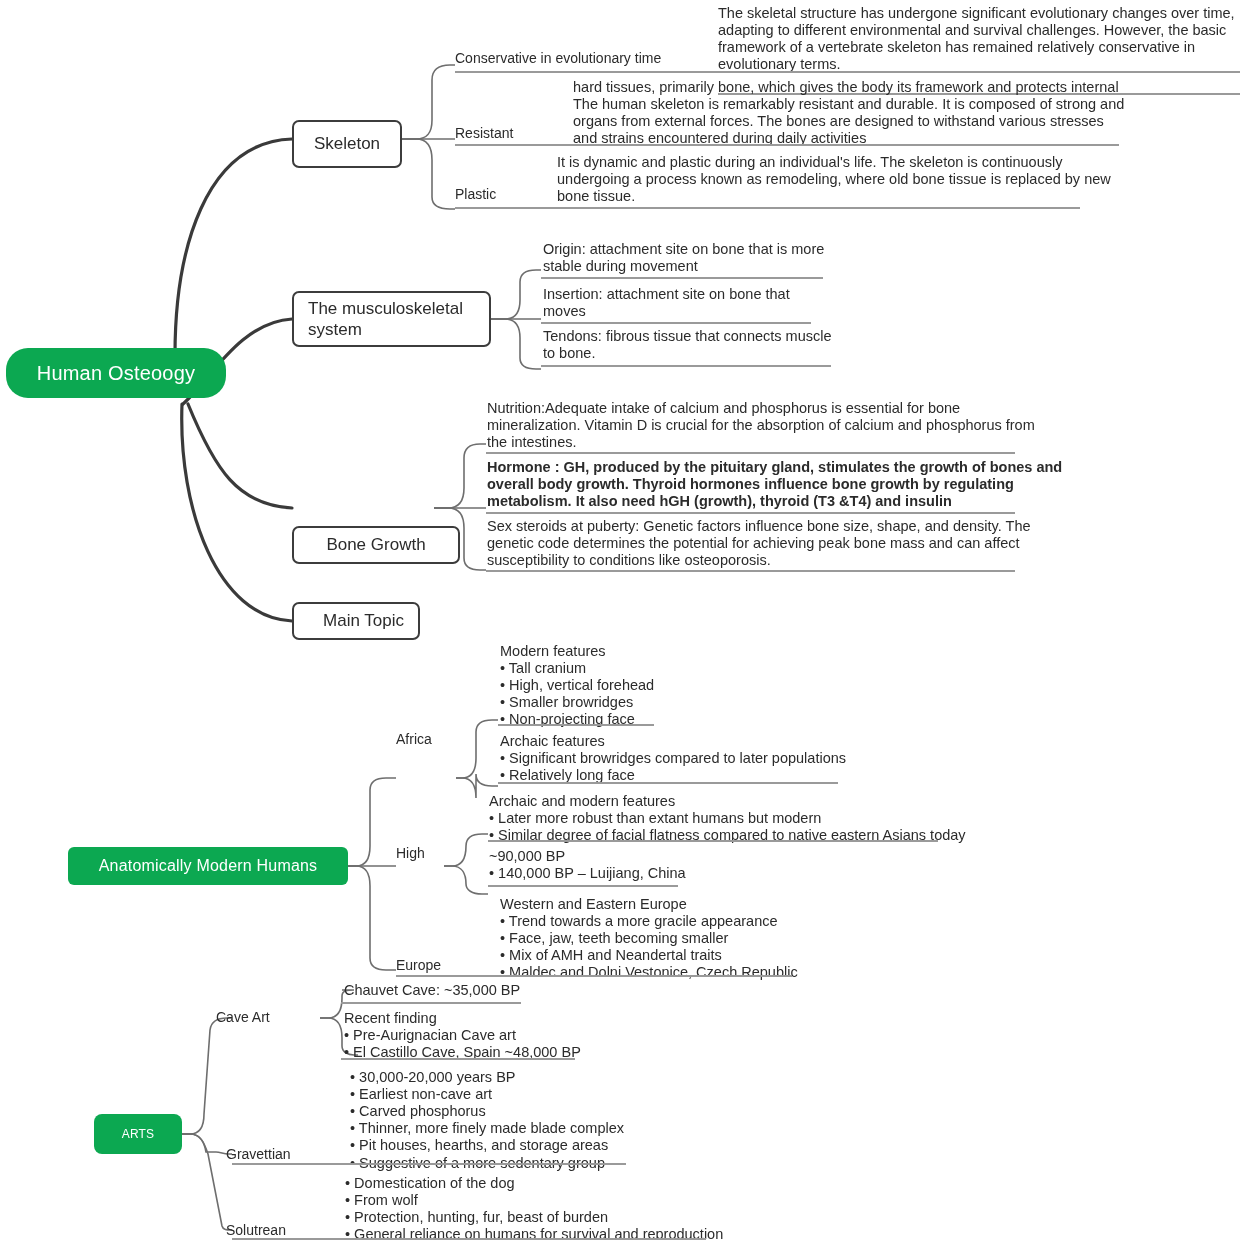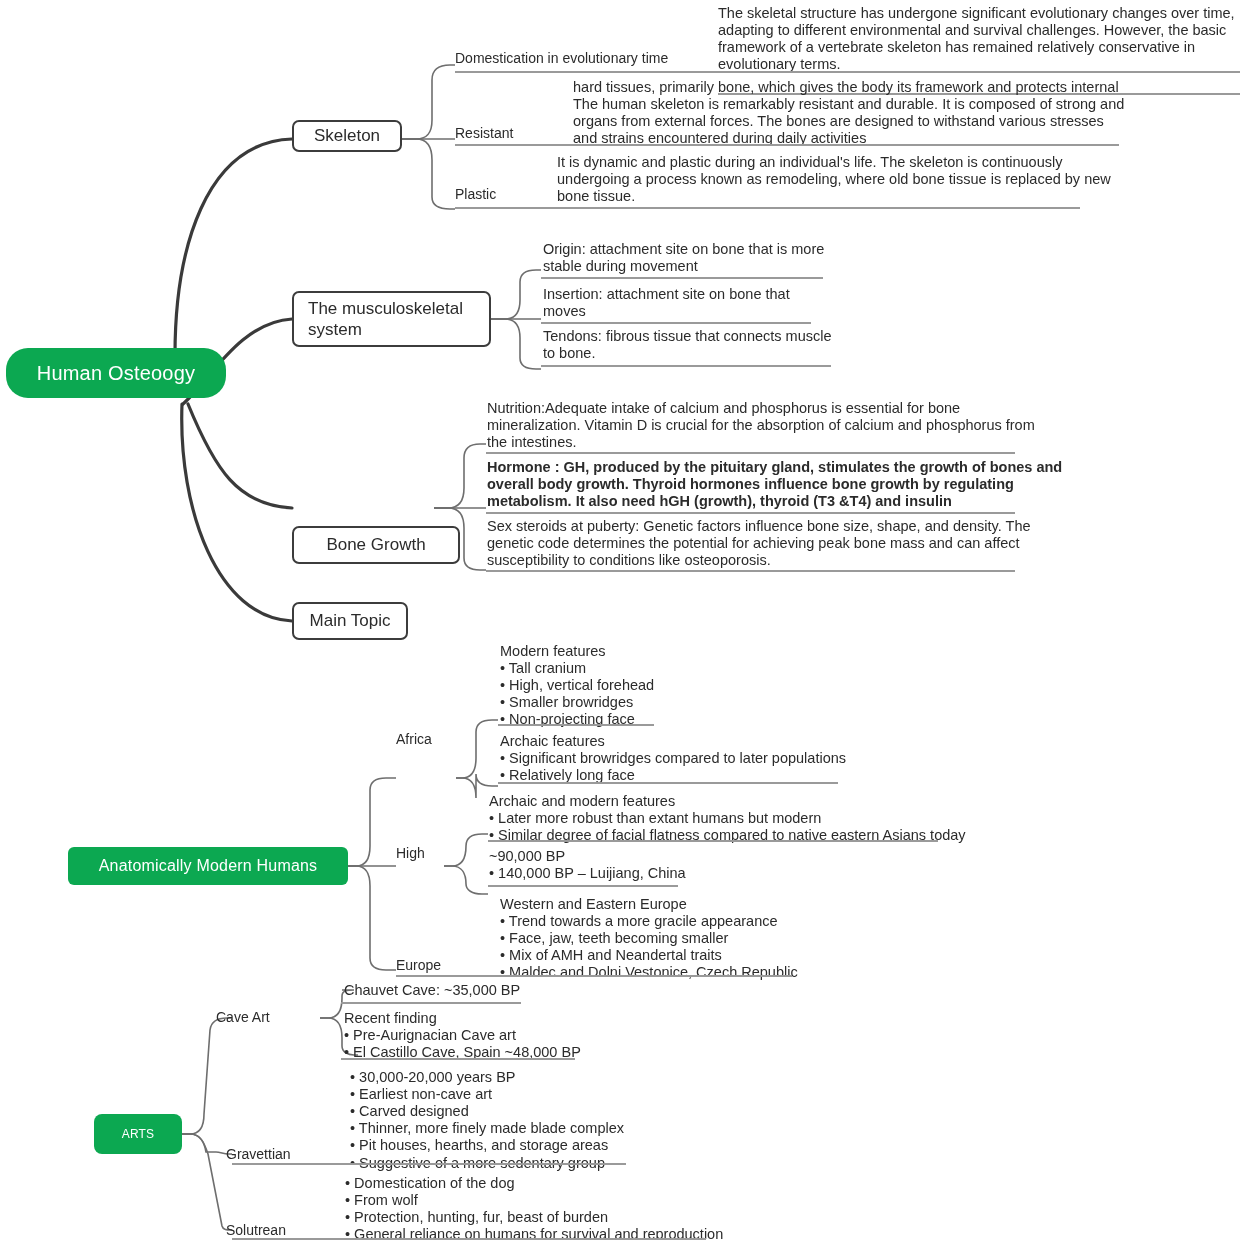--- a/index.html
+++ b/index.html
@@ -91,37 +91,37 @@
   </div>
 
   <div class="node green-node mid" style="left:68px;top:847px;width:280px;height:38px;border-radius:6px;">
     <span>Anatomically Modern Humans</span>
   </div>
 
   <div class="node green-node small" style="left:94px;top:1114px;width:88px;height:40px;">
     <span>ARTS</span>
   </div>
 
-  <div class="node box-node" style="left:292px;top:120px;width:110px;height:32px;justify-content:center;">
+  <div class="node box-node" style="left:292px;top:120px;width:110px;height:48px;justify-content:center;">
     <span>Skeleton</span>
   </div>
 
   <div class="node box-node" style="left:292px;top:291px;width:199px;height:56px;">
     <span>The musculoskeletal system</span>
   </div>
 
   <div class="node box-node" style="left:292px;top:489px;width:168px;height:38px;justify-content:center;margin-top:37px;">
     <span>Bone Growth</span>
   </div>
 
-  <div class="node box-node" style="left:292px;top:602px;width:116px;height:38px;justify-content:center;">
+  <div class="node box-node" style="left:292px;top:602px;width:128px;height:38px;justify-content:flex-end;">
     <span>Main Topic</span>
   </div>
 
-  <div class="branch-label" style="left:455px;top:50px;">Domestication in evolutionary time</div>
+  <div class="branch-label" style="left:455px;top:50px;">Conservative in evolutionary time</div>
   <div class="leaf" style="left:718px;top:5px;border-bottom:2px solid #9a9a9a;width:522px;padding-bottom:20px;">
     <span class="ln">The skeletal structure has undergone significant evolutionary changes over time,</span>
     <span class="ln">adapting to different environmental and survival challenges. However, the basic</span>
     <span class="ln">framework of a vertebrate skeleton has remained relatively conservative in</span>
     <span class="ln">evolutionary terms.</span>
   </div>
   <div style="position:absolute;left:455px;top:71px;width:785px;height:2px;background:#9a9a9a;"></div>
 
   <div class="branch-label" style="left:455px;top:125px;">Resistant</div>
   <div class="leaf" style="left:573px;top:79px;">
@@ -230,21 +230,21 @@
     <span class="ln">Recent finding</span>
     <span class="ln">• Pre-Aurignacian Cave art</span>
     <span class="ln">• El Castillo Cave, Spain ~48,000 BP</span>
   </div>
   <div style="position:absolute;left:341px;top:1058px;width:234px;height:2px;background:#9a9a9a;"></div>
 
   <div class="branch-label" style="left:226px;top:1146px;">Gravettian</div>
   <div class="leaf" style="left:350px;top:1069px;">
     <span class="ln">• 30,000-20,000 years BP</span>
     <span class="ln">• Earliest non-cave art</span>
-    <span class="ln">• Carved designed</span>
+    <span class="ln">• Carved phosphorus</span>
     <span class="ln">• Thinner, more finely made blade complex</span>
     <span class="ln">• Pit houses, hearths, and storage areas</span>
     <span class="ln">• Suggestive of a more sedentary group</span>
   </div>
   <div style="position:absolute;left:232px;top:1163px;width:394px;height:2px;background:#9a9a9a;"></div>
 
   <div class="branch-label" style="left:226px;top:1222px;">Solutrean</div>
   <div class="leaf" style="left:345px;top:1175px;">
     <span class="ln">• Domestication of the dog</span>
     <span class="ln">• From wolf</span>

